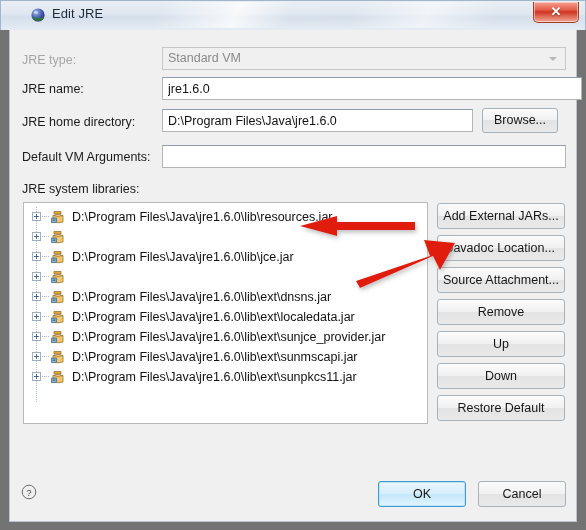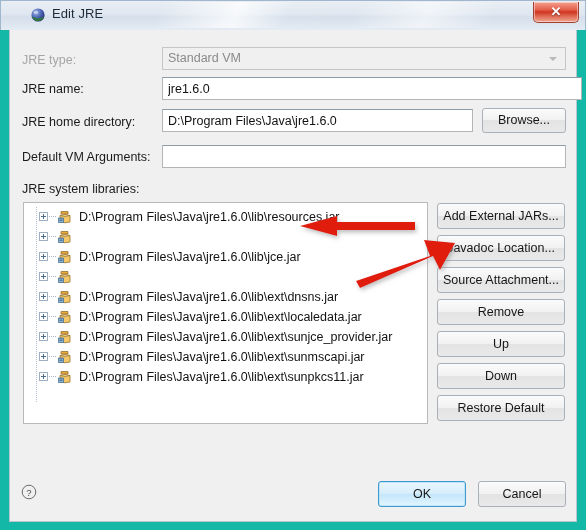--- a/index.html
+++ b/index.html
@@ -10,21 +10,21 @@
     overflow: hidden;
     background: #ffffff;
     font-family: "Liberation Sans", sans-serif;
   }
 
   #dialog {
     position: absolute;
     left: 0; top: 0;
     width: 586px;
     height: 530px;
-    background: #14b8a6;
+    background: #737373;
     box-sizing: border-box;
   }
 
   
   .titlebar {
     position: absolute;
     left: 0; top: 0;
     width: 586px;
     height: 30px;
     background: linear-gradient(to bottom, #e9eef4 0%, #dfe7f0 45%, #d5dfeb 55%, #e4ebf3 100%);
@@ -266,31 +266,31 @@
     <div class="textbox disabled" style="left:152px; top:17px; width:404px;">
       <span>Standard VM</span>
       <span class="combo-arrow"></span>
     </div>
 
     <span class="field-label" style="left:12px; top:52px;">JRE name:</span>
     <input class="textbox" style="left: 152px; top: 47px; width: 420px;" type="text" value="jre1.6.0">
 
     <span class="field-label" style="left:12px; top:85px;">JRE home directory:</span>
     <input class="textbox" style="left: 152px; top: 79px; width: 311px;" type="text" value="D:\Program Files\Java\jre1.6.0">
-    <div class="btn" style="left:472px; top:78px; width:84px; height:25px; line-height:23px;">Browse...</div>
+    <div class="btn" style="left:472px; top:78px; width:76px; height:25px; line-height:23px;">Browse...</div>
 
     <span class="field-label" style="left:12px; top:120px;">Default VM Arguments:</span>
     <input class="textbox" style="left: 152px; top: 115px; width: 404px;" type="text" value="">
 
     <span class="field-label" style="left:12px; top:152px;">JRE system libraries:</span>
   </div>
 
   <div class="listbox">
     <div class="vdots"></div>
-    <div id="tree-rows" style="padding-top:4px;padding-left:7px;">
+    <div id="tree-rows" style="padding-top:4px;">
         <div class="tree-row">
           <span class="expander"></span>
           <span class="dots"></span>
           <span class="jar-icon"><svg width="16" height="16" viewBox="0 0 16 16">
               <path d="M3 6.5 L13 6.5 L13 13 Q8 14.6 3 13 Z" fill="#f4c66a" stroke="#9a7430" stroke-width="0.8"></path>
               <path d="M3 6.5 Q8 4.6 13 6.5 Q8 8.4 3 6.5 Z" fill="#fde6a8" stroke="#9a7430" stroke-width="0.8"></path>
               <path d="M4 2.5 L11 2.5 L11 5 L4 5 Z" fill="#e8a93c" stroke="#8a6526" stroke-width="0.7"></path>
               <path d="M1.5 9 L6.5 9 L6.5 13.5 L1.5 13.5 Z" fill="#8fb8d8" stroke="#4a6f91" stroke-width="0.8"></path>
               <path d="M2.5 10 L5.5 10 M2.5 11.5 L5.5 11.5" stroke="#3d5f7e" stroke-width="0.7"></path>
             </svg></span>

